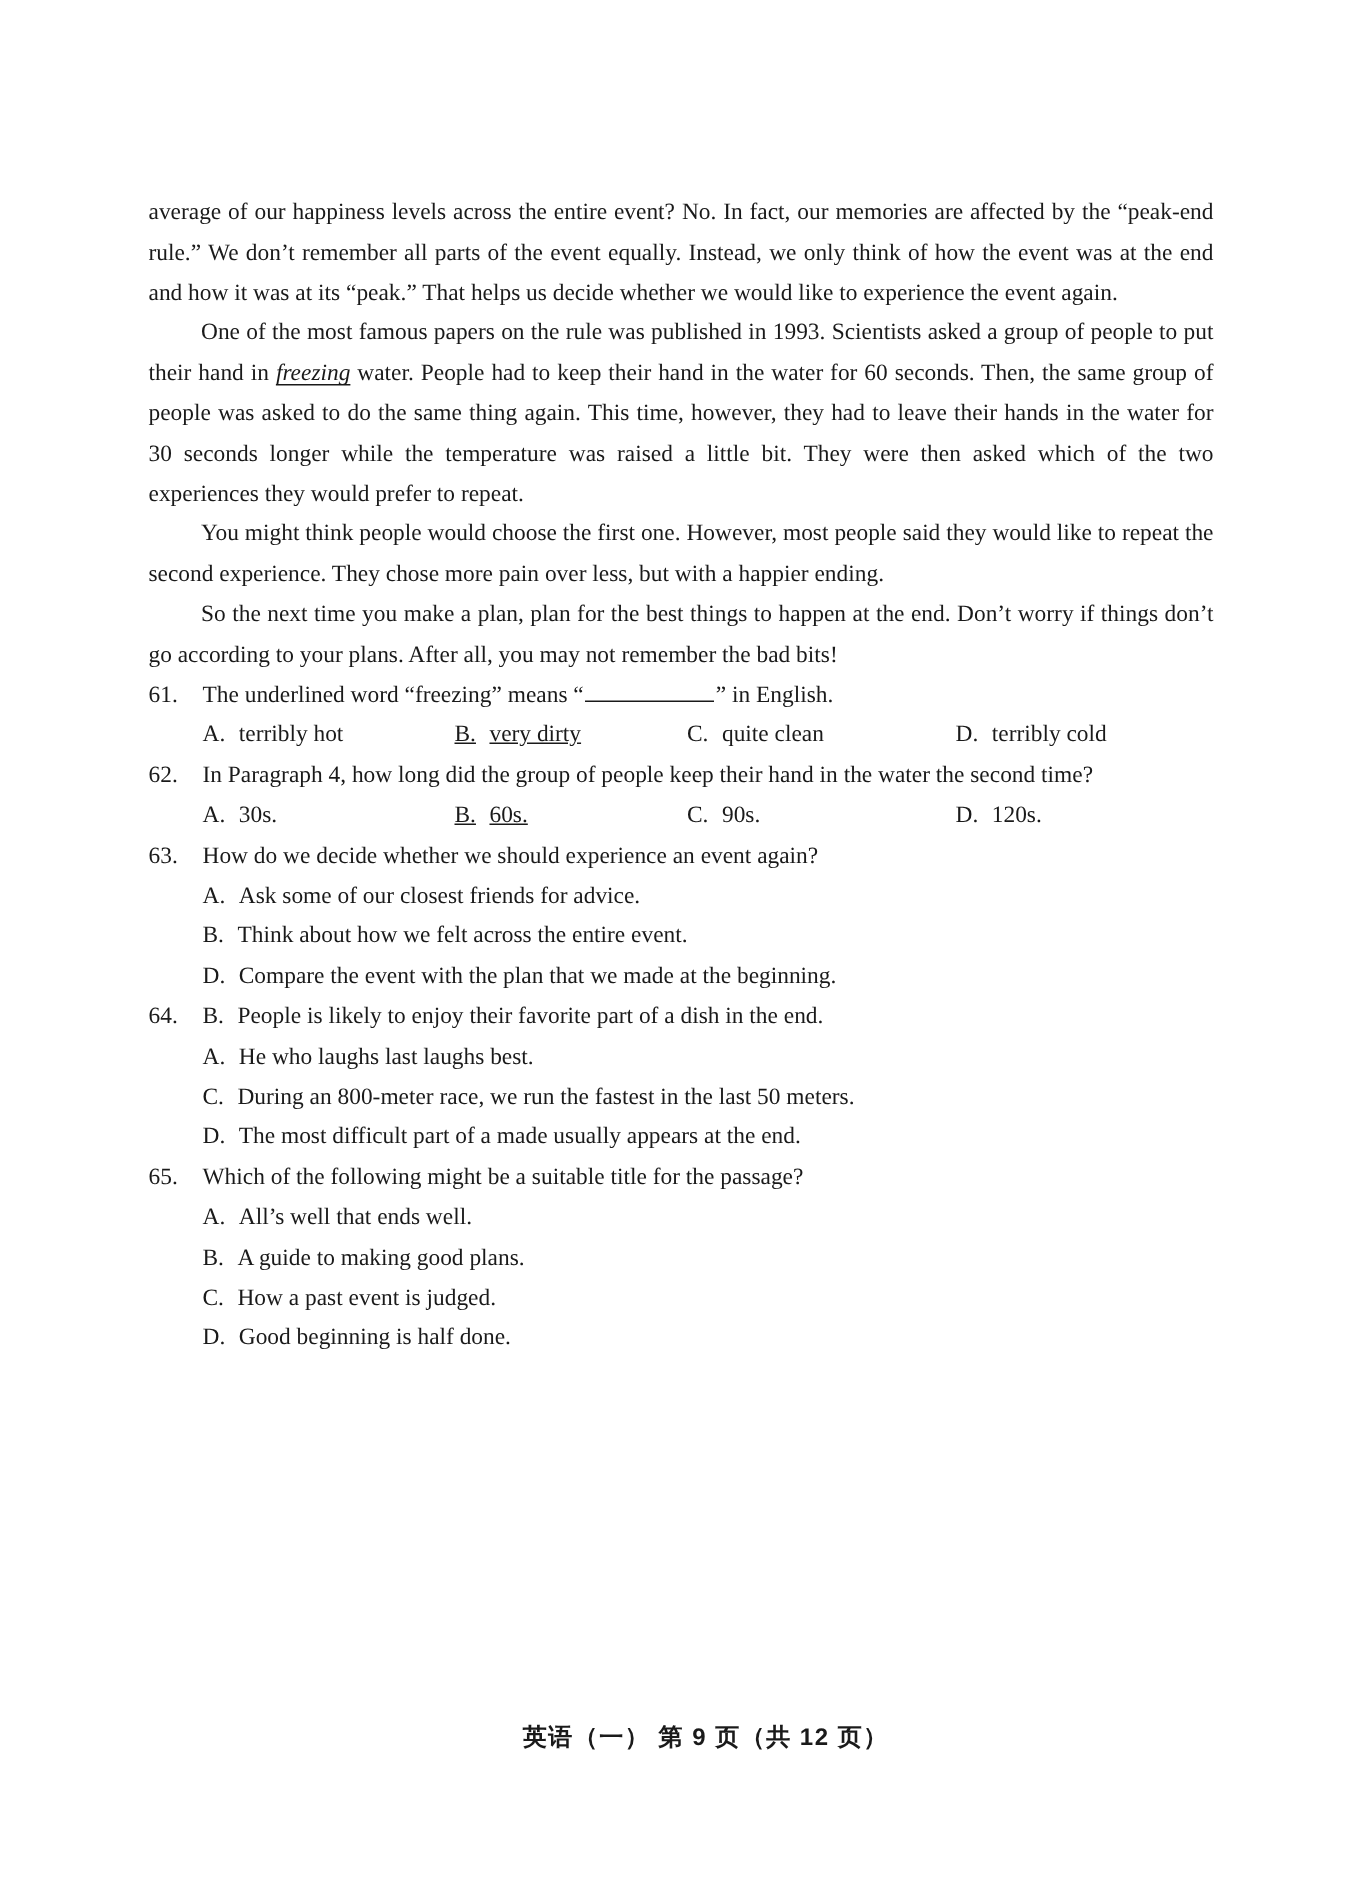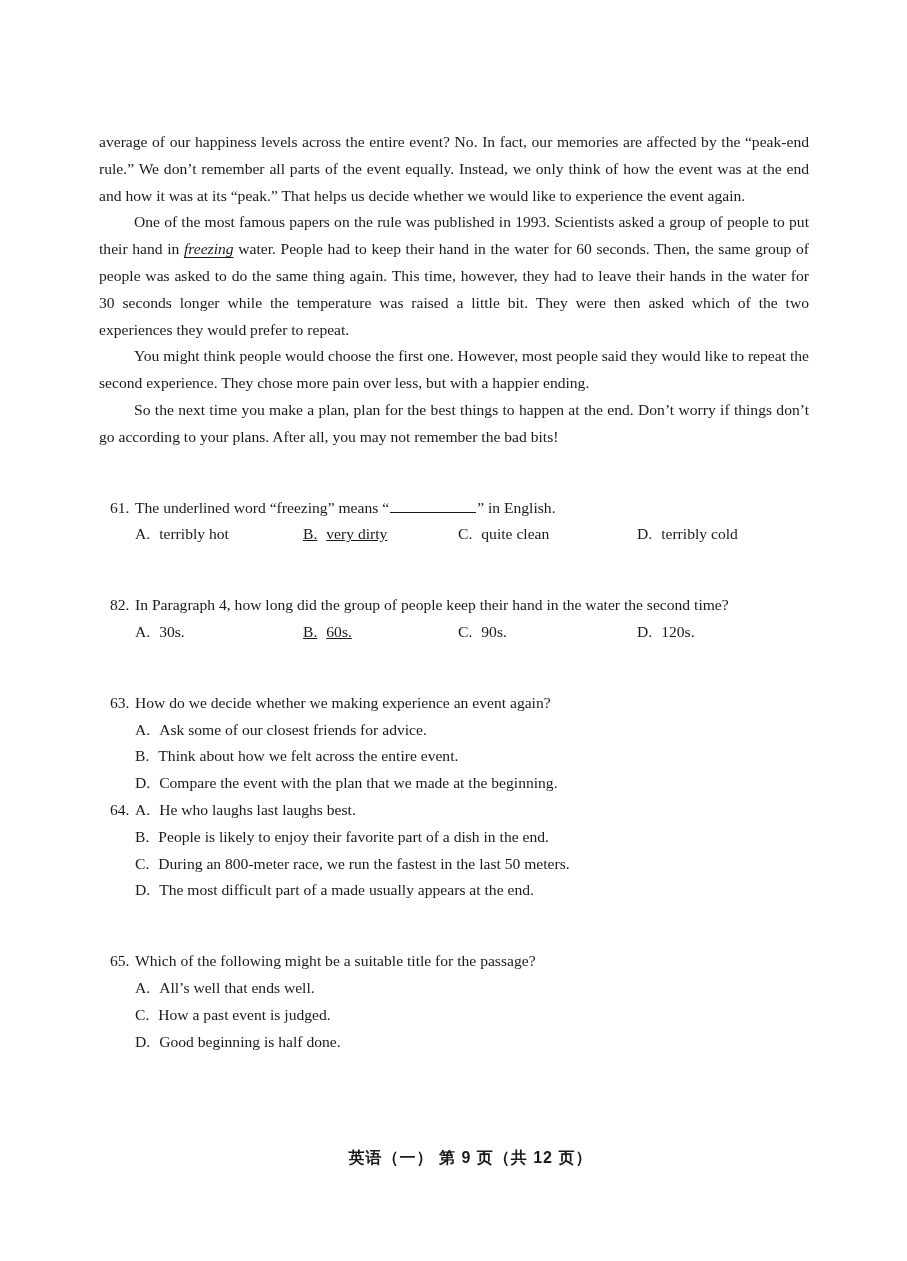--- a/index.html
+++ b/index.html
@@ -34,24 +34,24 @@
       text-decoration: underline;
       text-underline-offset: 3px;
     }
     .q {
       position: relative;
       line-height: 26.8px;
       padding-left: 36px;
     }
     .q-num {
       position: absolute;
-      left: 11px;
+      left: 0;
       top: 0;
     }
-    .q-stem { text-align: justify; text-align-last: left; margin-top: 44px; }
+    .q-stem { text-align: justify; text-align-last: left; }
     .blank {
       display: inline-block;
       width: 86px;
       border-bottom: 1px solid #1a1a1a;
       height: 14px;
       vertical-align: baseline;
       margin: 0 1px;
     }
     .opts-row {
       display: flex;
@@ -99,55 +99,56 @@
     <div class="q-stem"><span>The underlined word “freezing” means “</span><span class="blank"></span><span>” in English.</span></div>
     <div class="opts-row">
       <span class="opt"><span class="opt-letter">A.</span><span>terribly hot</span></span>
       <span class="opt"><span class="opt-letter">B.</span><span>very dirty</span></span>
       <span class="opt"><span class="opt-letter">C.</span><span>quite clean</span></span>
       <span class="opt"><span class="opt-letter">D.</span><span>terribly cold</span></span>
     </div>
   </div>
 
   <div class="q">
-    <span class="q-num">82.</span>
+    <span class="q-num">62.</span>
     <div class="q-stem">In Paragraph 4, how long did the group of people keep their hand in the water the second time?</div>
     <div class="opts-row">
       <span class="opt"><span class="opt-letter">A.</span><span>30s.</span></span>
       <span class="opt"><span class="opt-letter">B.</span><span>60s.</span></span>
       <span class="opt"><span class="opt-letter">C.</span><span>90s.</span></span>
       <span class="opt"><span class="opt-letter">D.</span><span>120s.</span></span>
     </div>
   </div>
 
   <div class="q">
     <span class="q-num">63.</span>
-    <div class="q-stem">How do we decide whether we making experience an event again?</div>
+    <div class="q-stem">How do we decide whether we should experience an event again?</div>
     <div class="opt-list">
       <div class="opt"><span class="opt-letter">A.</span><span>Ask some of our closest friends for advice.</span></div>
       <div class="opt"><span class="opt-letter">B.</span><span>Think about how we felt across the entire event.</span></div>
       <div class="opt"><span class="opt-letter">D.</span><span>Compare the event with the plan that we made at the beginning.</span></div>
     </div>
   </div>
 
   <div class="q">
     <span class="q-num">64.</span>
     <div class="opt-list">
+      <div class="opt"><span class="opt-letter">B.</span><span>People is likely to enjoy their favorite part of a dish in the end.</span></div>
       <div class="opt"><span class="opt-letter">A.</span><span>He who laughs last laughs best.</span></div>
-      <div class="opt"><span class="opt-letter">B.</span><span>People is likely to enjoy their favorite part of a dish in the end.</span></div>
       <div class="opt"><span class="opt-letter">C.</span><span>During an 800-meter race, we run the fastest in the last 50 meters.</span></div>
       <div class="opt"><span class="opt-letter">D.</span><span>The most difficult part of a made usually appears at the end.</span></div>
     </div>
   </div>
 
   <div class="q">
     <span class="q-num">65.</span>
     <div class="q-stem">Which of the following might be a suitable title for the passage?</div>
     <div class="opt-list">
       <div class="opt"><span class="opt-letter">A.</span><span>All’s well that ends well.</span></div>
+      <div class="opt"><span class="opt-letter">B.</span><span>A guide to making good plans.</span></div>
       <div class="opt"><span class="opt-letter">C.</span><span>How a past event is judged.</span></div>
       <div class="opt"><span class="opt-letter">D.</span><span>Good beginning is half done.</span></div>
     </div>
   </div>
 
 </div>
 
 <div class="footer">英语（一） 第 9 页（共 12 页）</div>
 
 </body></html>

